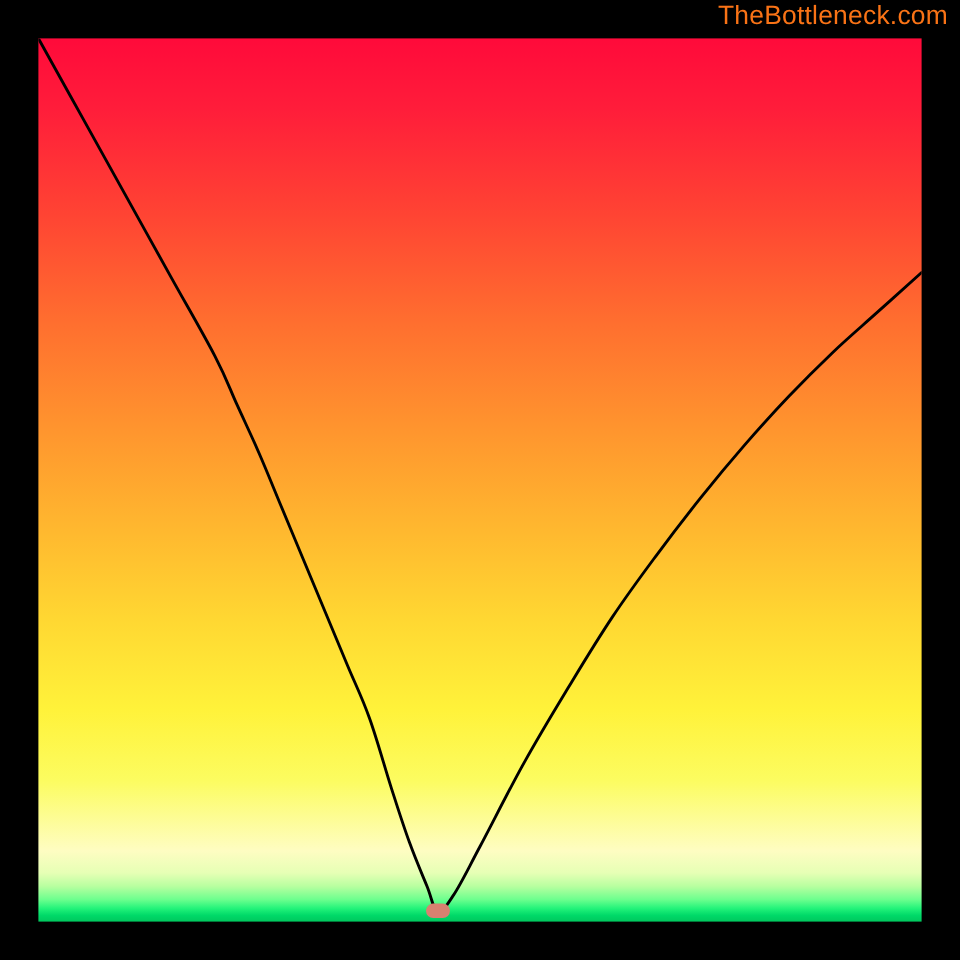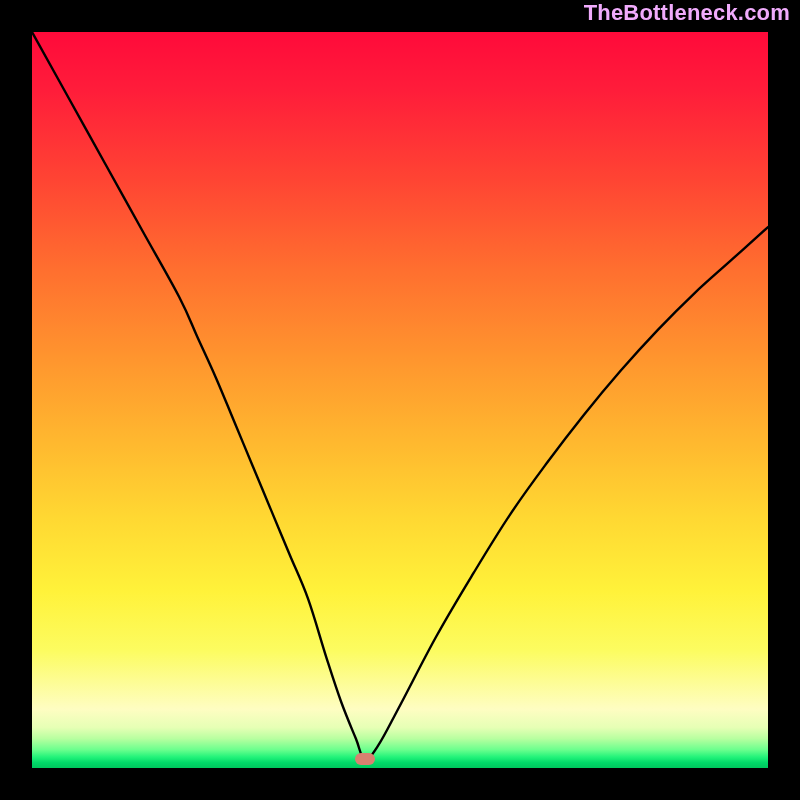--- a/index.html
+++ b/index.html
@@ -56,23 +56,23 @@
     width: 20px;
     height: 12px;
     border-radius: 6px;
     background: #d88170;
     transform: translate(-50%, -50%);
   }
   .watermark {
     position: absolute;
     top: 0;
     right: 10px;
-    color: #f0abfc;
+    color: #f97316;
     font-size: 22px;
-    font-weight: 700;
+    font-weight: 400;
     letter-spacing: 0.2px;
     user-select: none;
   }
 </style>
 </head>
 <body>
 
 <div class="frame">
   <div class="watermark">TheBottleneck.com</div>
 

